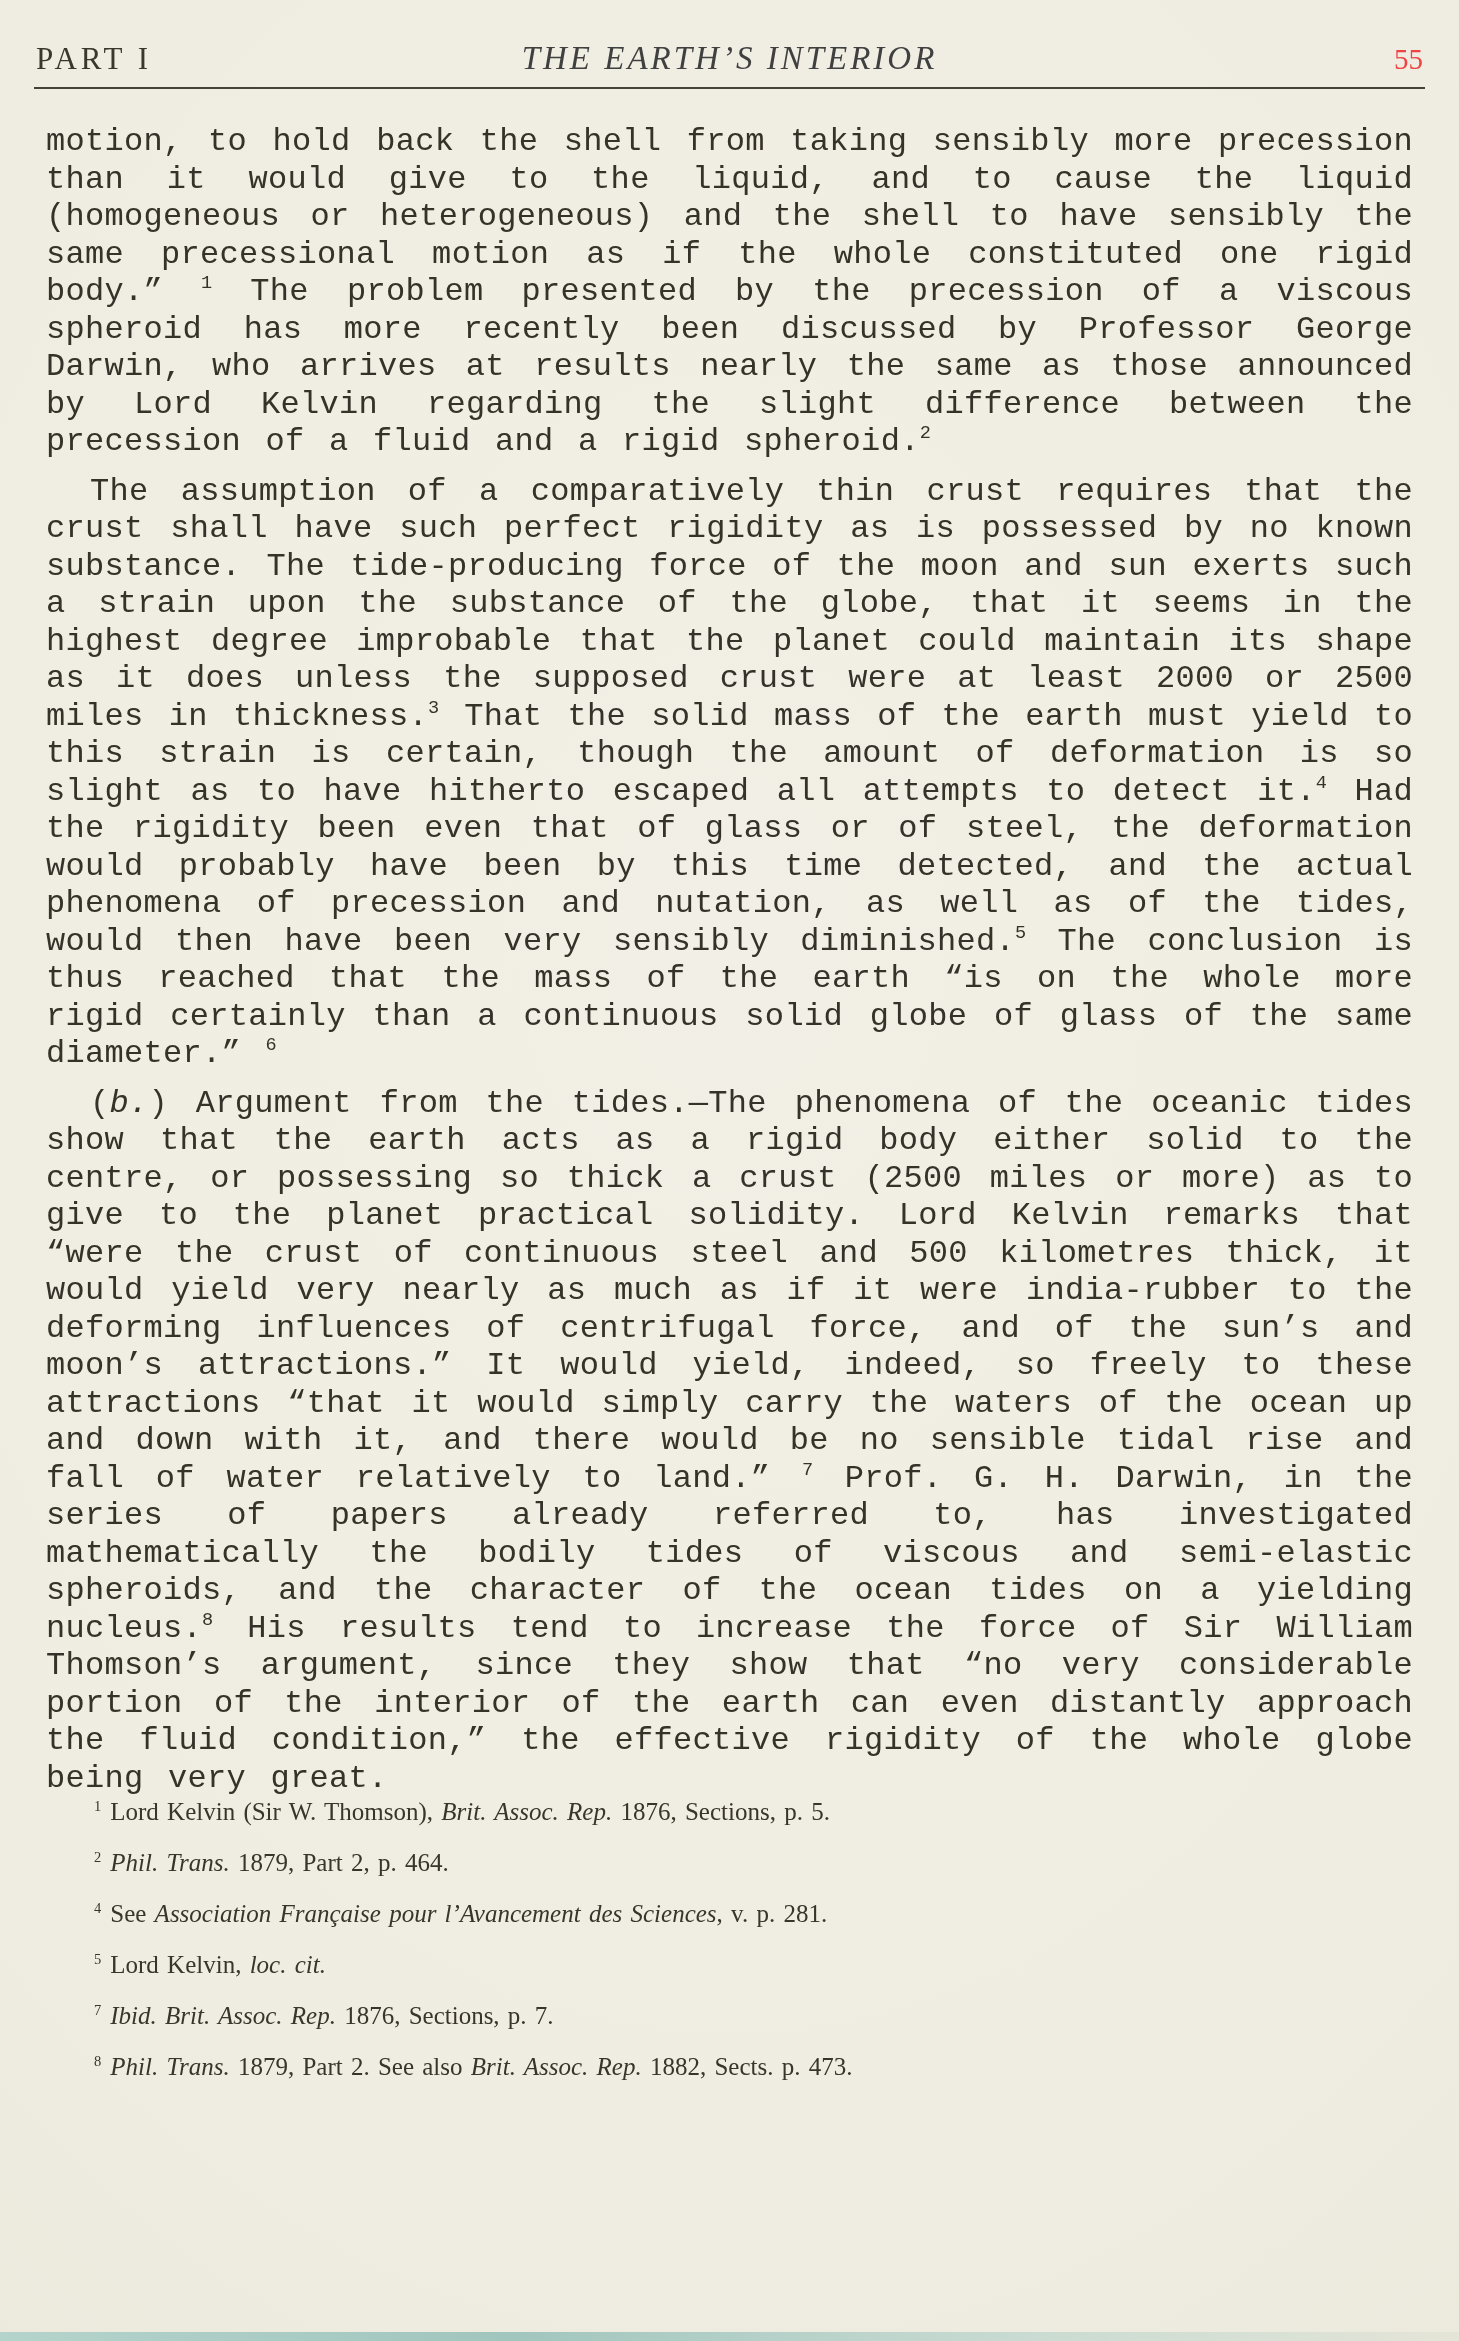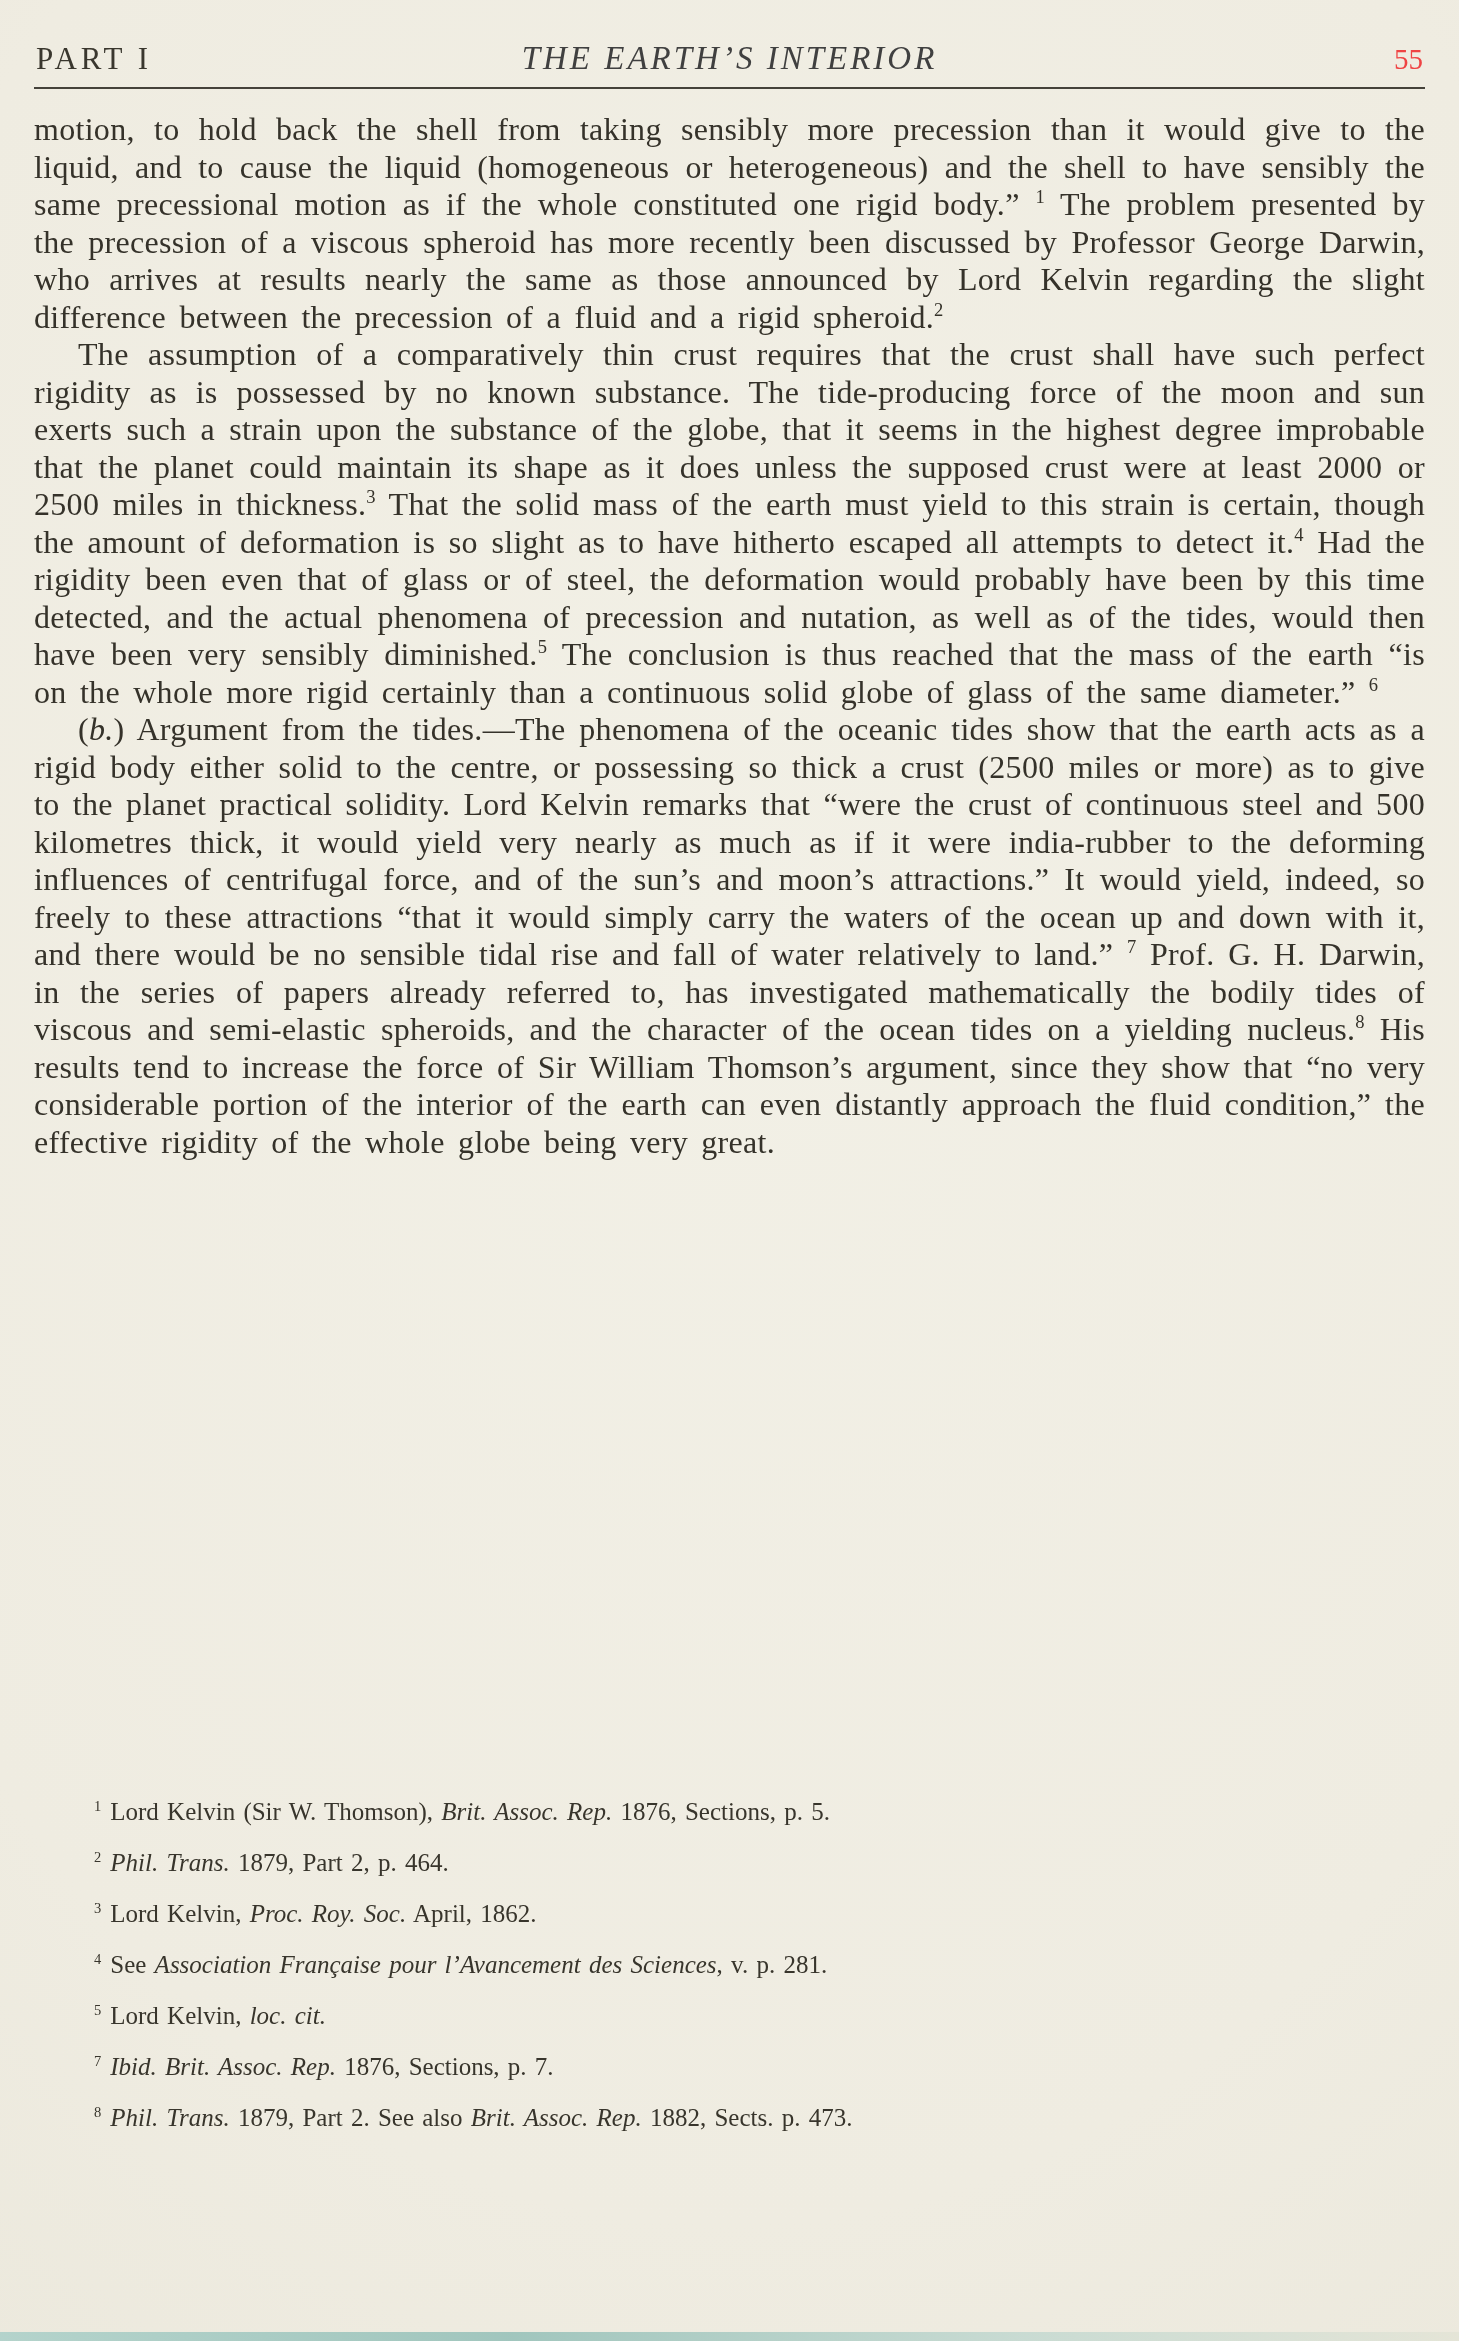--- a/index.html
+++ b/index.html
@@ -29,21 +29,21 @@
     margin: 10px 34px 0 34px;
   }
   .body-text {
     padding: 22px 34px 0 34px;
     text-align: justify;
     font-size: 32px;
     line-height: 37.5px;
     letter-spacing: 0.3px;
     word-spacing: 5px;
   }
-  .para { margin: 0; }
+  .para { margin: 12px; font-family: Liberation Mono, monospace; }
   .para.indent { text-indent: 44px; }
   sup { font-size: 58%; line-height: 0; vertical-align: super; letter-spacing: 0; }
   .it { font-style: italic; text-align: right; }
   .footnotes {
     position: absolute;
     left: 34px;
     right: 34px;
     top: 1786px;
     padding-left: 60px;
     font-size: 25px;
@@ -76,21 +76,20 @@
 
   <main class="body-text" id="paragraphs">
       <p class="para"><span>motion, to hold back the shell from taking sensibly more precession than it would give to the liquid, and to cause the liquid (homogeneous or heterogeneous) and the shell to have sensibly the same precessional motion as if the whole constituted one rigid body.” </span><sup>1</sup><span>  The problem presented by the precession of a viscous spheroid has more recently been discussed by Professor George Darwin, who arrives at results nearly the same as those announced by Lord Kelvin regarding the slight difference between the precession of a fluid and a rigid spheroid.</span><sup>2</sup></p>
       <p class="para indent"><span>The assumption of a comparatively thin crust requires that the crust shall have such perfect rigidity as is possessed by no known substance.  The tide-producing force of the moon and sun exerts such a strain upon the substance of the globe, that it seems in the highest degree improbable that the planet could maintain its shape as it does unless the supposed crust were at least 2000 or 2500 miles in thickness.</span><sup>3</sup><span>  That the solid mass of the earth must yield to this strain is certain, though the amount of deformation is so slight as to have hitherto escaped all attempts to detect it.</span><sup>4</sup><span>  Had the rigidity been even that of glass or of steel, the deformation would probably have been by this time detected, and the actual phenomena of precession and nutation, as well as of the tides, would then have been very sensibly diminished.</span><sup>5</sup><span>  The conclusion is thus reached that the mass of the earth “is on the whole more rigid certainly than a continuous solid globe of glass of the same diameter.” </span><sup>6</sup></p>
       <p class="para indent"><span>(</span><span class="it">b.</span><span>) Argument from the tides.—The phenomena of the oceanic tides show that the earth acts as a rigid body either solid to the centre, or possessing so thick a crust (2500 miles or more) as to give to the planet practical solidity.  Lord Kelvin remarks that “were the crust of continuous steel and 500 kilometres thick, it would yield very nearly as much as if it were india-rubber to the deforming influences of centrifugal force, and of the sun’s and moon’s attractions.”  It would yield, indeed, so freely to these attractions “that it would simply carry the waters of the ocean up and down with it, and there would be no sensible tidal rise and fall of water relatively to land.” </span><sup>7</sup><span>  Prof. G. H. Darwin, in the series of papers already referred to, has investigated mathematically the bodily tides of viscous and semi-elastic spheroids, and the character of the ocean tides on a yielding nucleus.</span><sup>8</sup><span>  His results tend to increase the force of Sir William Thomson’s argument, since they show that “no very considerable portion of the interior of the earth can even distantly approach the fluid condition,” the effective rigidity of the whole globe being very great.</span></p>
     </main>
 
   <section class="footnotes" id="footnotes-list">
       <p class="footnote"><sup>1</sup><span>Lord Kelvin (Sir W. Thomson), </span><span class="it">Brit. Assoc. Rep.</span><span> 1876, Sections, p. 5.</span></p>
       <p class="footnote"><sup>2</sup><span class="it">Phil. Trans.</span><span> 1879, Part 2, p. 464.</span></p>
-      <p class="footnote"><sup>3</sup><span>Lord Kelvin, </span><span class="it">Proc. Roy. Soc.</span><span> April, 1862.</span></p>
       <p class="footnote"><sup>4</sup><span>See </span><span class="it">Association Française pour l’Avancement des Sciences</span><span>, v. p. 281.</span></p>
       <p class="footnote"><sup>5</sup><span>Lord Kelvin, </span><span class="it">loc. cit.</span></p>
       <p class="footnote"><sup>7</sup><span class="it">Ibid. Brit. Assoc. Rep.</span><span> 1876, Sections, p. 7.</span></p>
       <p class="footnote"><sup>8</sup><span class="it">Phil. Trans.</span><span> 1879, Part 2.  See also </span><span class="it">Brit. Assoc. Rep.</span><span> 1882, Sects. p. 473.</span></p>
     </section>
 
   <div class="scan-edge"></div>
 
 </div>
 

